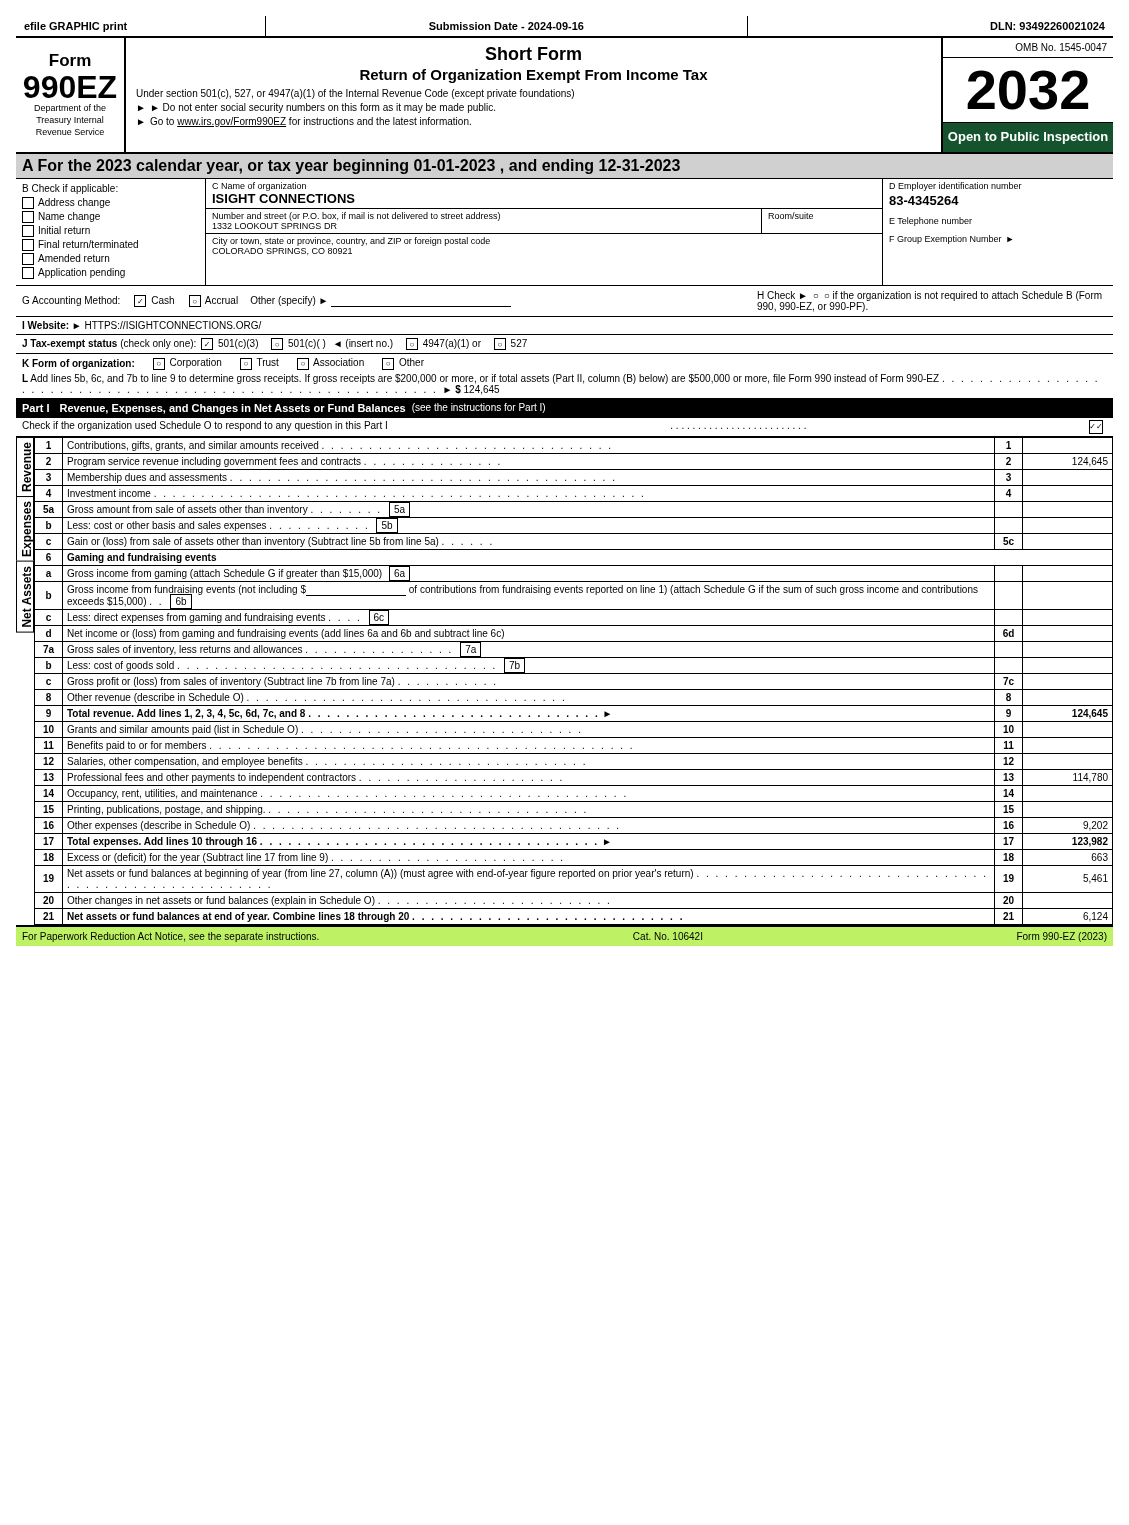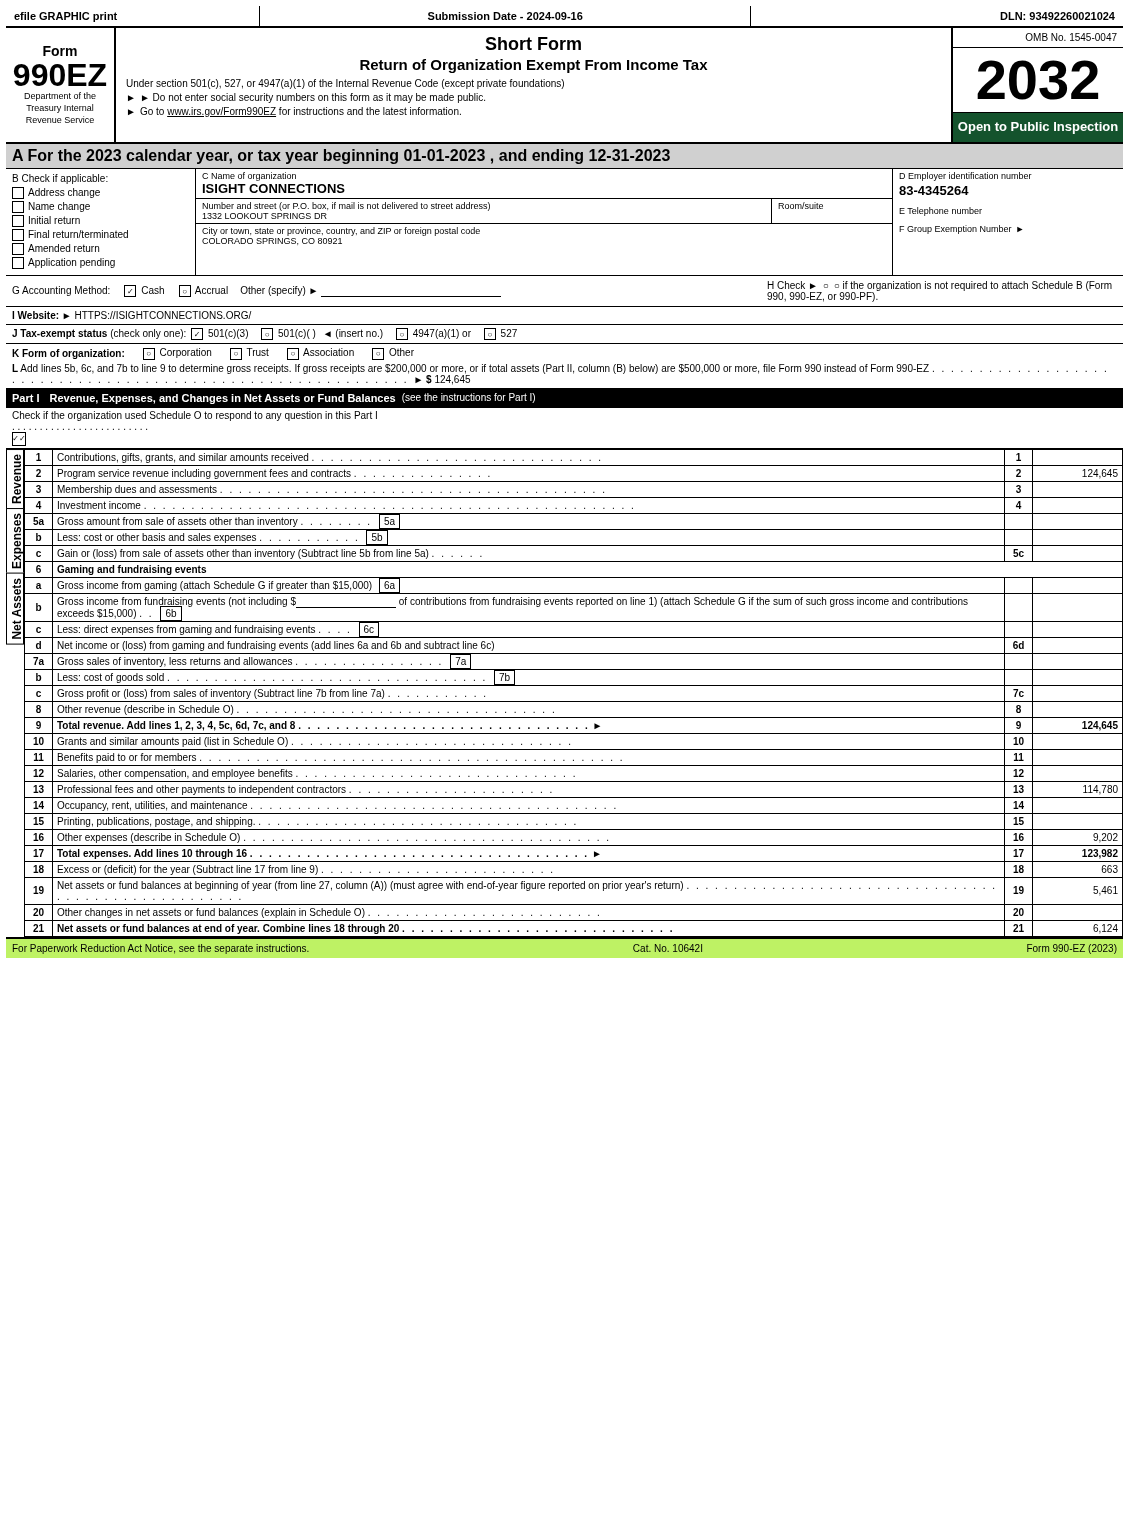--- a/index.html
+++ b/index.html
@@ -7,21 +7,21 @@
       font-family: Arial, sans-serif;
       font-size: 11px;
       background: white;
       width: 1129px;
       min-height: 1525px;
       color: #000;
     }
     .page {
       width: 1129px;
       min-height: 1525px;
-      padding: 6px;
+      padding: 16px;
       background: white;
     }
     
     .top-bar {
       display: flex;
       border-bottom: 2px solid #000;
       font-size: 11px;
     }
     .top-bar-left {
       flex: 1;
@@ -300,21 +300,21 @@
 <div class="page">
 
   <div class="top-bar">
     <div class="top-bar-left">efile GRAPHIC print</div>
     <div class="top-bar-mid">Submission Date - 2024-09-16</div>
     <div class="top-bar-right">DLN: 93492260021024</div>
   </div>
 
   <div class="title-section">
     <div class="title-left">
-      <div style="font-size:14px; font-weight:bold; text-align:center;">Form</div>
+      <div style="font-size:17px; font-weight:bold; text-align:center;">Form</div>
       <div class="form-number">990EZ</div>
       <div class="form-sub">Department of the Treasury Internal Revenue Service</div>
     </div>
     <div class="title-center">
       <div class="short-form-title">Short Form</div>
       <div class="return-title">Return of Organization Exempt From Income Tax</div>
       <div class="title-note">Under section 501(c), 527, or 4947(a)(1) of the Internal Revenue Code (except private foundations)</div>
       <div class="title-note-item">
         <span class="arrow-bullet">►</span>
         <span>► Do not enter social security numbers on this form as it may be made public.</span>
@@ -466,21 +466,21 @@
       <span class="bold">► $ </span>
       <span>124,645</span>
     </div>
   </div>
 
   <div class="part-header">
     <span class="part-label">Part I</span>
     <span>Revenue, Expenses, and Changes in Net Assets or Fund Balances</span>
     <span style="font-weight:normal; font-size:10px; margin-left:6px;">(see the instructions for Part I)</span>
   </div>
-  <div style="padding:2px 6px; border-bottom:1px solid #000; font-size:10px; display:flex; justify-content:space-between;flex-direction:column;">
+  <div style="padding:2px 6px; border-bottom:1px solid #000; font-size:10px; display:flex; justify-content:space-between;">
     <span>Check if the organization used Schedule O to respond to any question in this Part I</span>
     <span>. . . . . . . . . . . . . . . . . . . . . . . . .</span>
     <div class="checkbox checked" style="width:14px; height:14px;">✓</div>
   </div>
 
   <div style="display:flex;">
 
     <div style="display:flex; flex-direction:column;">
       <div style="writing-mode:vertical-rl; transform:rotate(180deg); text-align:center; font-weight:bold; font-size:12px; border:1px solid #000; padding:4px 3px; background:#fff; width:18px;">Revenue</div>
       <div style="writing-mode:vertical-rl; transform:rotate(180deg); text-align:center; font-weight:bold; font-size:12px; border:1px solid #000; padding:4px 3px; background:#fff; width:18px; margin-top:-1px;">Expenses</div>

